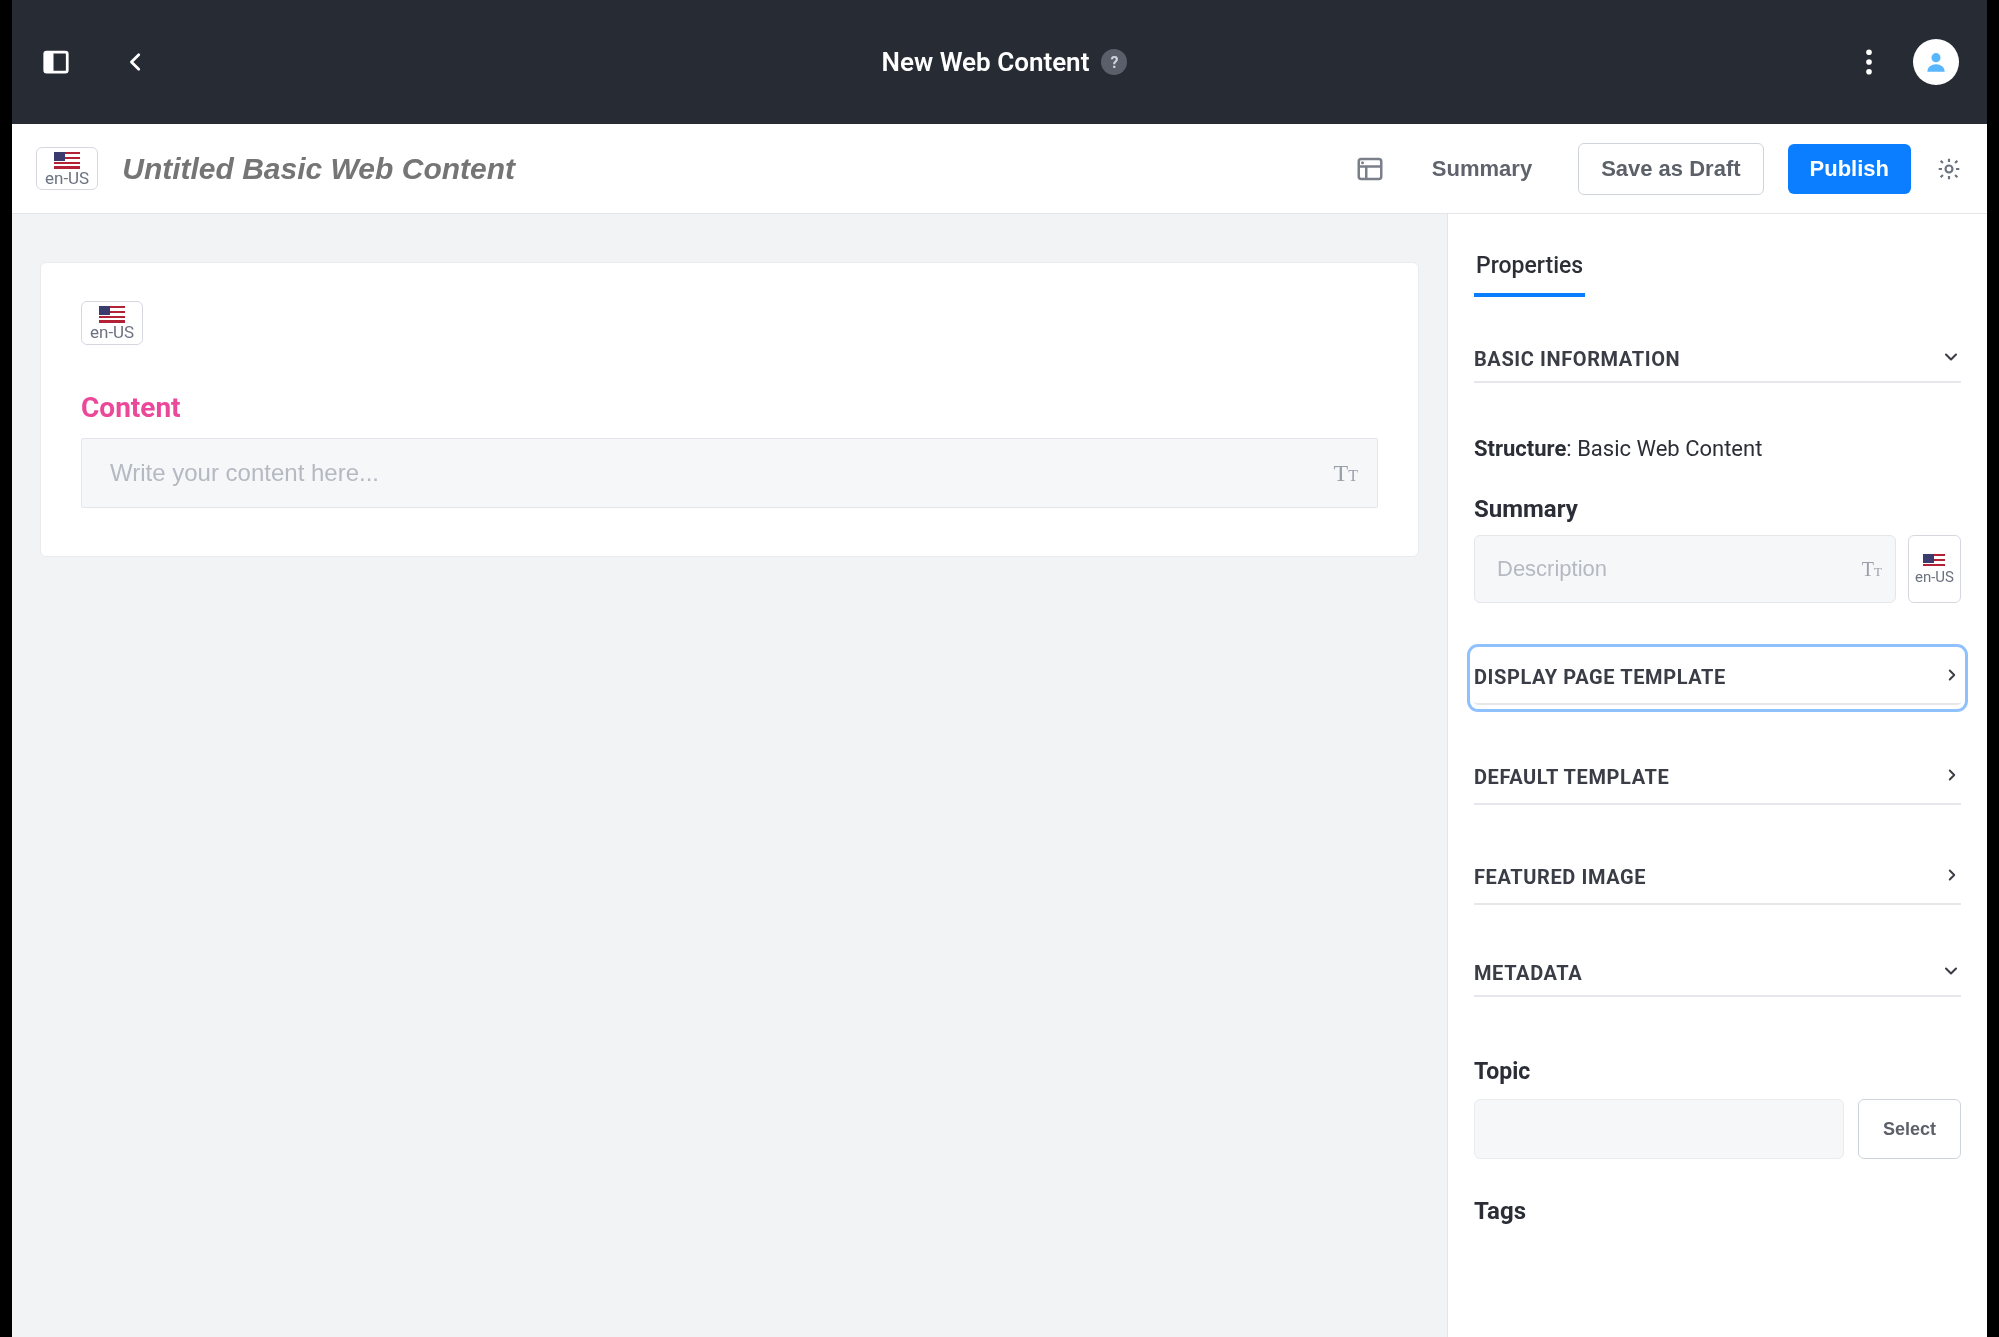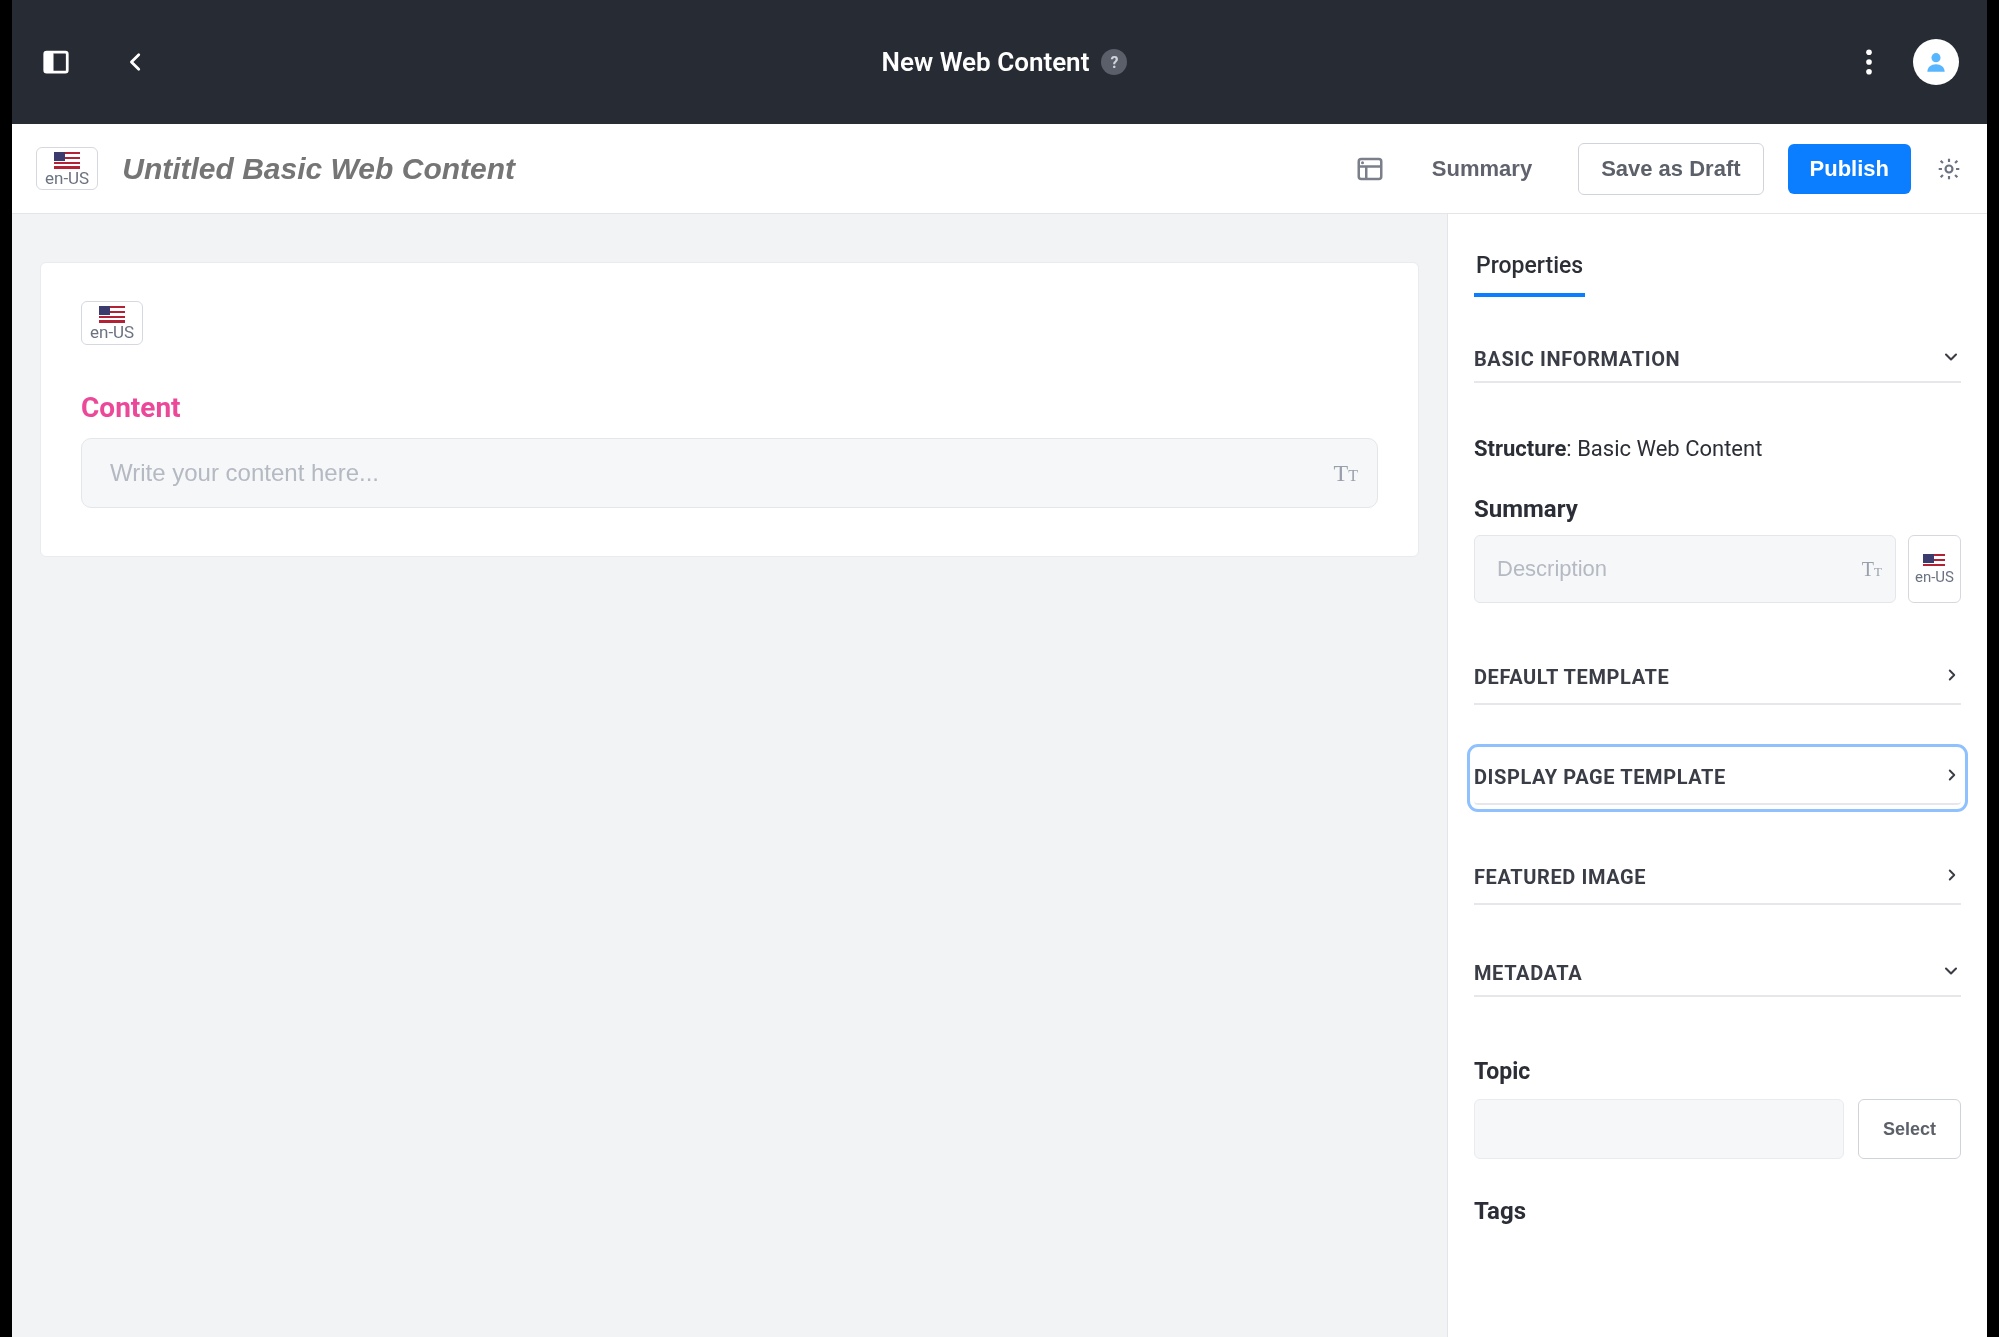--- a/index.html
+++ b/index.html
@@ -172,21 +172,21 @@
     margin-bottom: 14px;
   }
   .content-input-wrap {
     position: relative;
   }
   .content-input {
     width: 100%;
     height: 70px;
     border: 1px solid #e4e6ea;
     background: #f6f7f9;
-    border-radius: 10px;
+    border-radius: 2px;
     padding: 0 70px 0 28px;
     font-size: 24px;
     color: #9aa0ab;
     outline: none;
   }
   .content-input::placeholder { color: #b5b9c2; }
   .tt-icon {
     position: absolute;
     right: 20px;
     top: 50%;
@@ -403,38 +403,38 @@
             <input class="summary-input" placeholder="Description" style="">
             <span class="tt-icon" style="right:14px;font-size:20px;">T<span style="font-size:13px;">T</span></span>
           </div>
           <div class="lang-chip-sm">
             <span class="flag-us" style="width:22px;height:14px;"></span>
             <span>en-US</span>
           </div>
         </div>
       </div>
 
+      <div class="collapse-row focused">
+        <span class="section-title">DISPLAY PAGE TEMPLATE</span>
+        <span class="chev">
+          <svg width="18" height="18" viewBox="0 0 24 24" fill="none" stroke="#3a3d46" stroke-width="2.5" stroke-linecap="round" stroke-linejoin="round">
+              <polyline points="9 6 15 12 9 18"></polyline>
+            </svg>
+        </span>
+      </div>
+
       <div class="collapse-row">
         <span class="section-title">DEFAULT TEMPLATE</span>
         <span class="chev">
           <svg width="18" height="18" viewBox="0 0 24 24" fill="none" stroke="#3a3d46" stroke-width="2.5" stroke-linecap="round" stroke-linejoin="round">
               <polyline points="9 6 15 12 9 18"></polyline>
             </svg>
         </span>
       </div>
 
-      <div class="collapse-row focused">
-        <span class="section-title">DISPLAY PAGE TEMPLATE</span>
-        <span class="chev">
-          <svg width="18" height="18" viewBox="0 0 24 24" fill="none" stroke="#3a3d46" stroke-width="2.5" stroke-linecap="round" stroke-linejoin="round">
-              <polyline points="9 6 15 12 9 18"></polyline>
-            </svg>
-        </span>
-      </div>
-
       <div class="collapse-row">
         <span class="section-title">FEATURED IMAGE</span>
         <span class="chev">
           <svg width="18" height="18" viewBox="0 0 24 24" fill="none" stroke="#3a3d46" stroke-width="2.5" stroke-linecap="round" stroke-linejoin="round">
               <polyline points="9 6 15 12 9 18"></polyline>
             </svg>
         </span>
       </div>
 
       <div class="section-header" style="margin-bottom:0">

